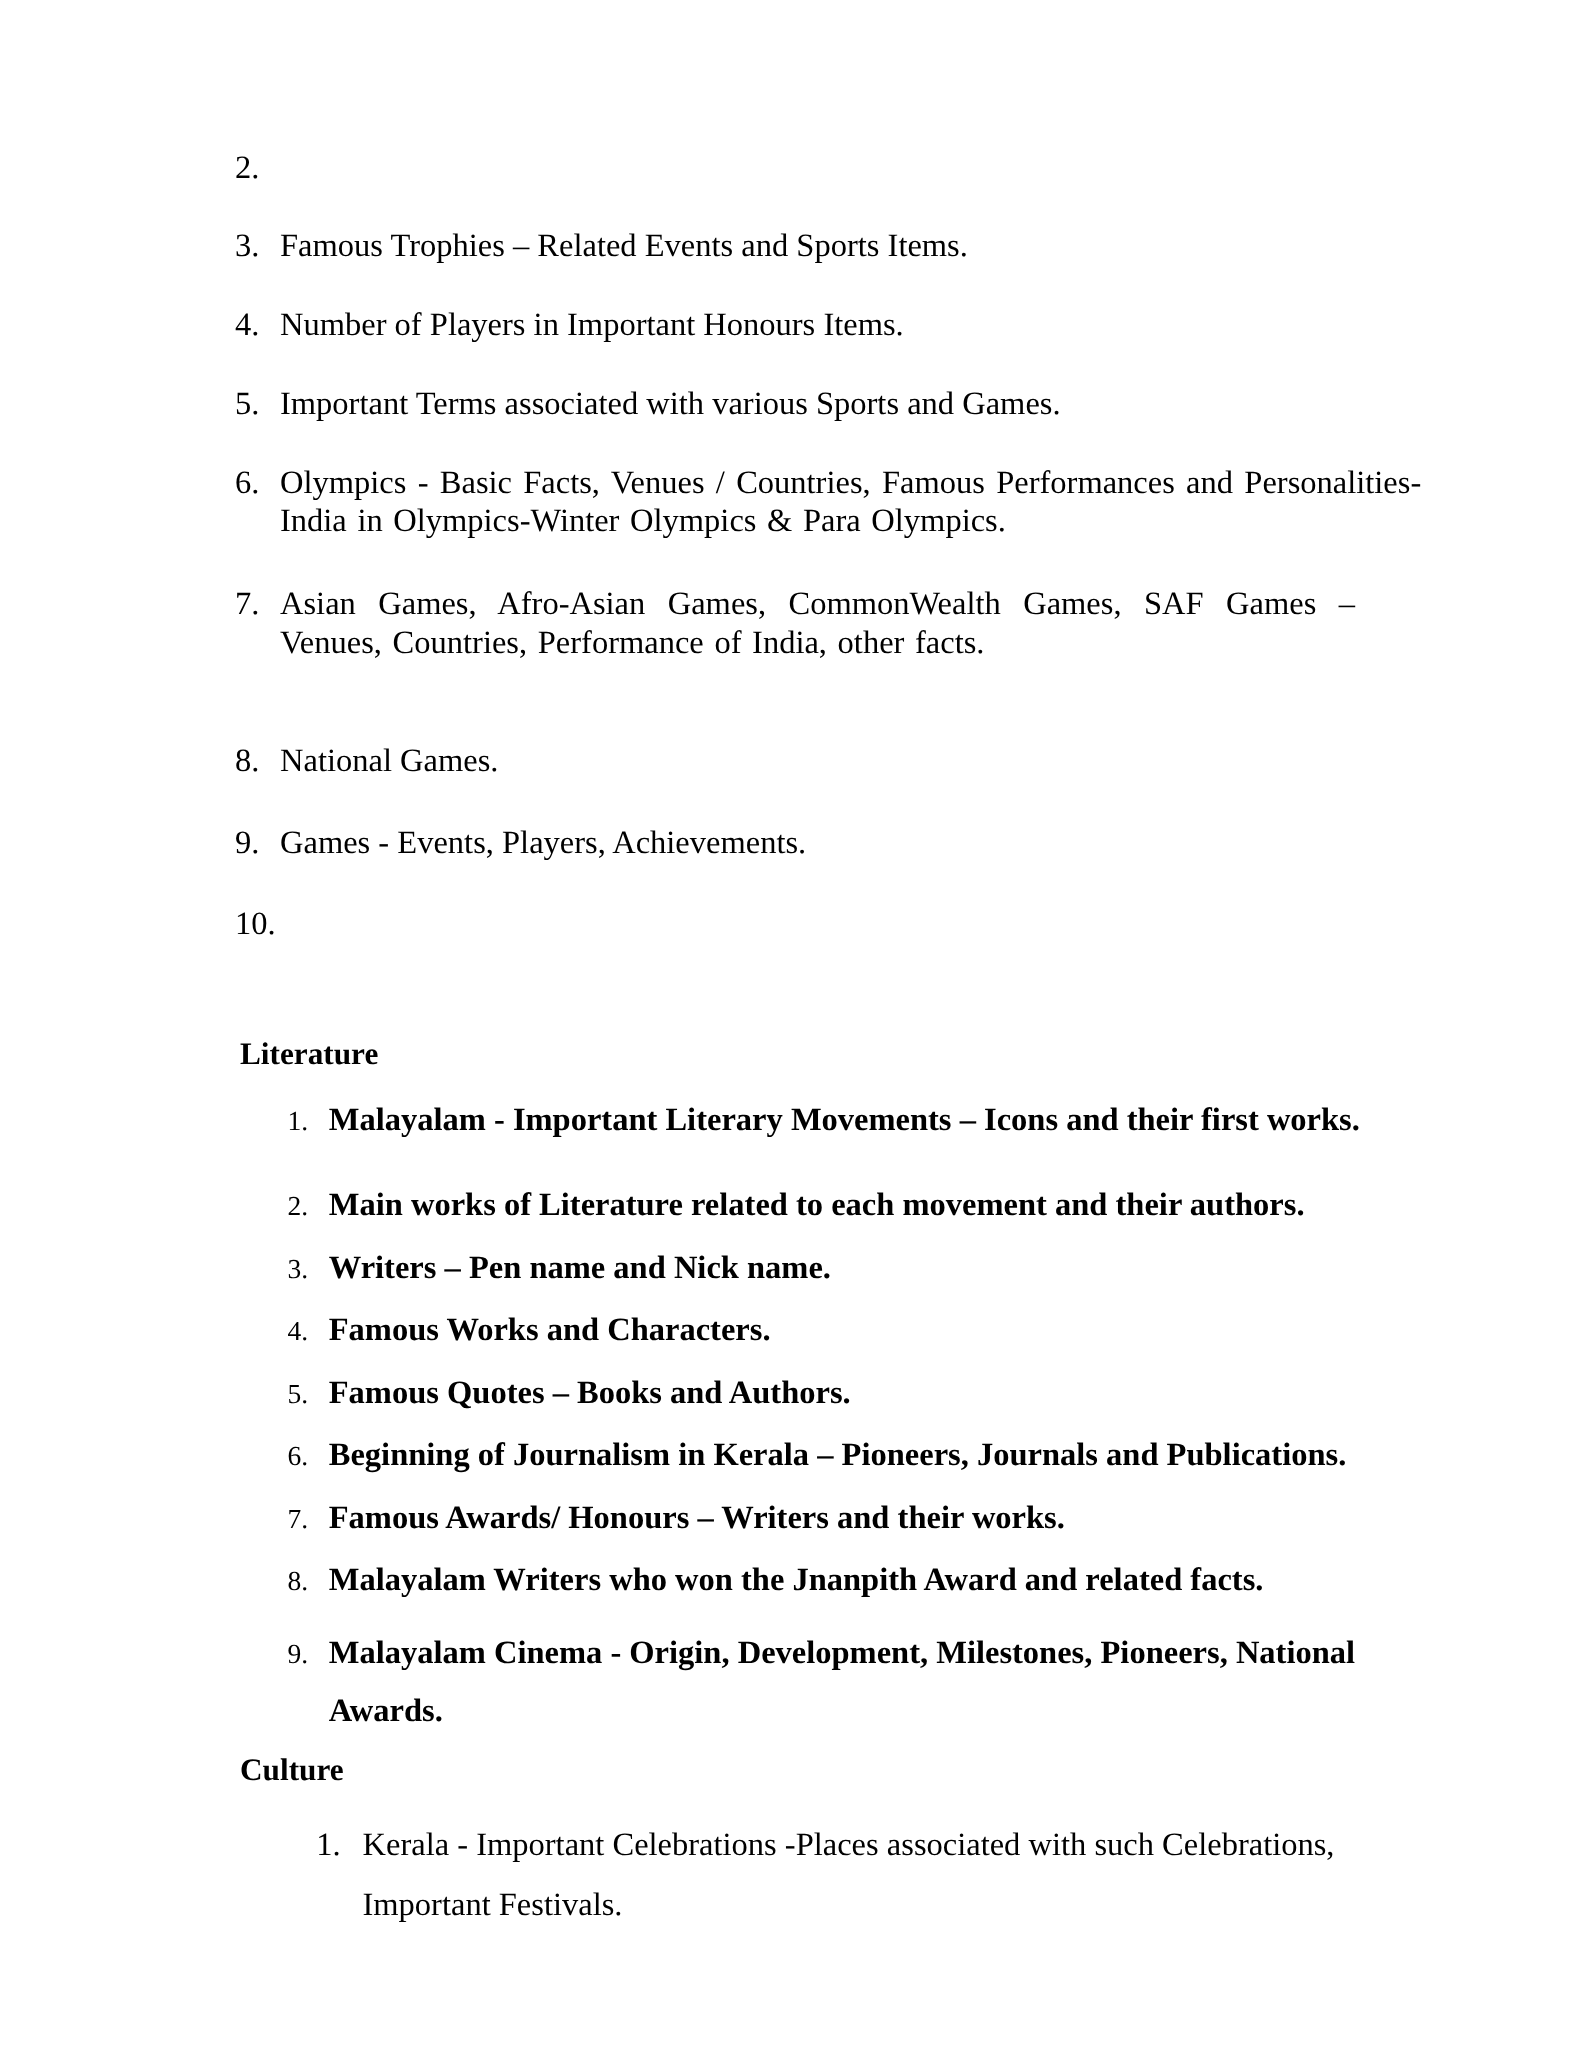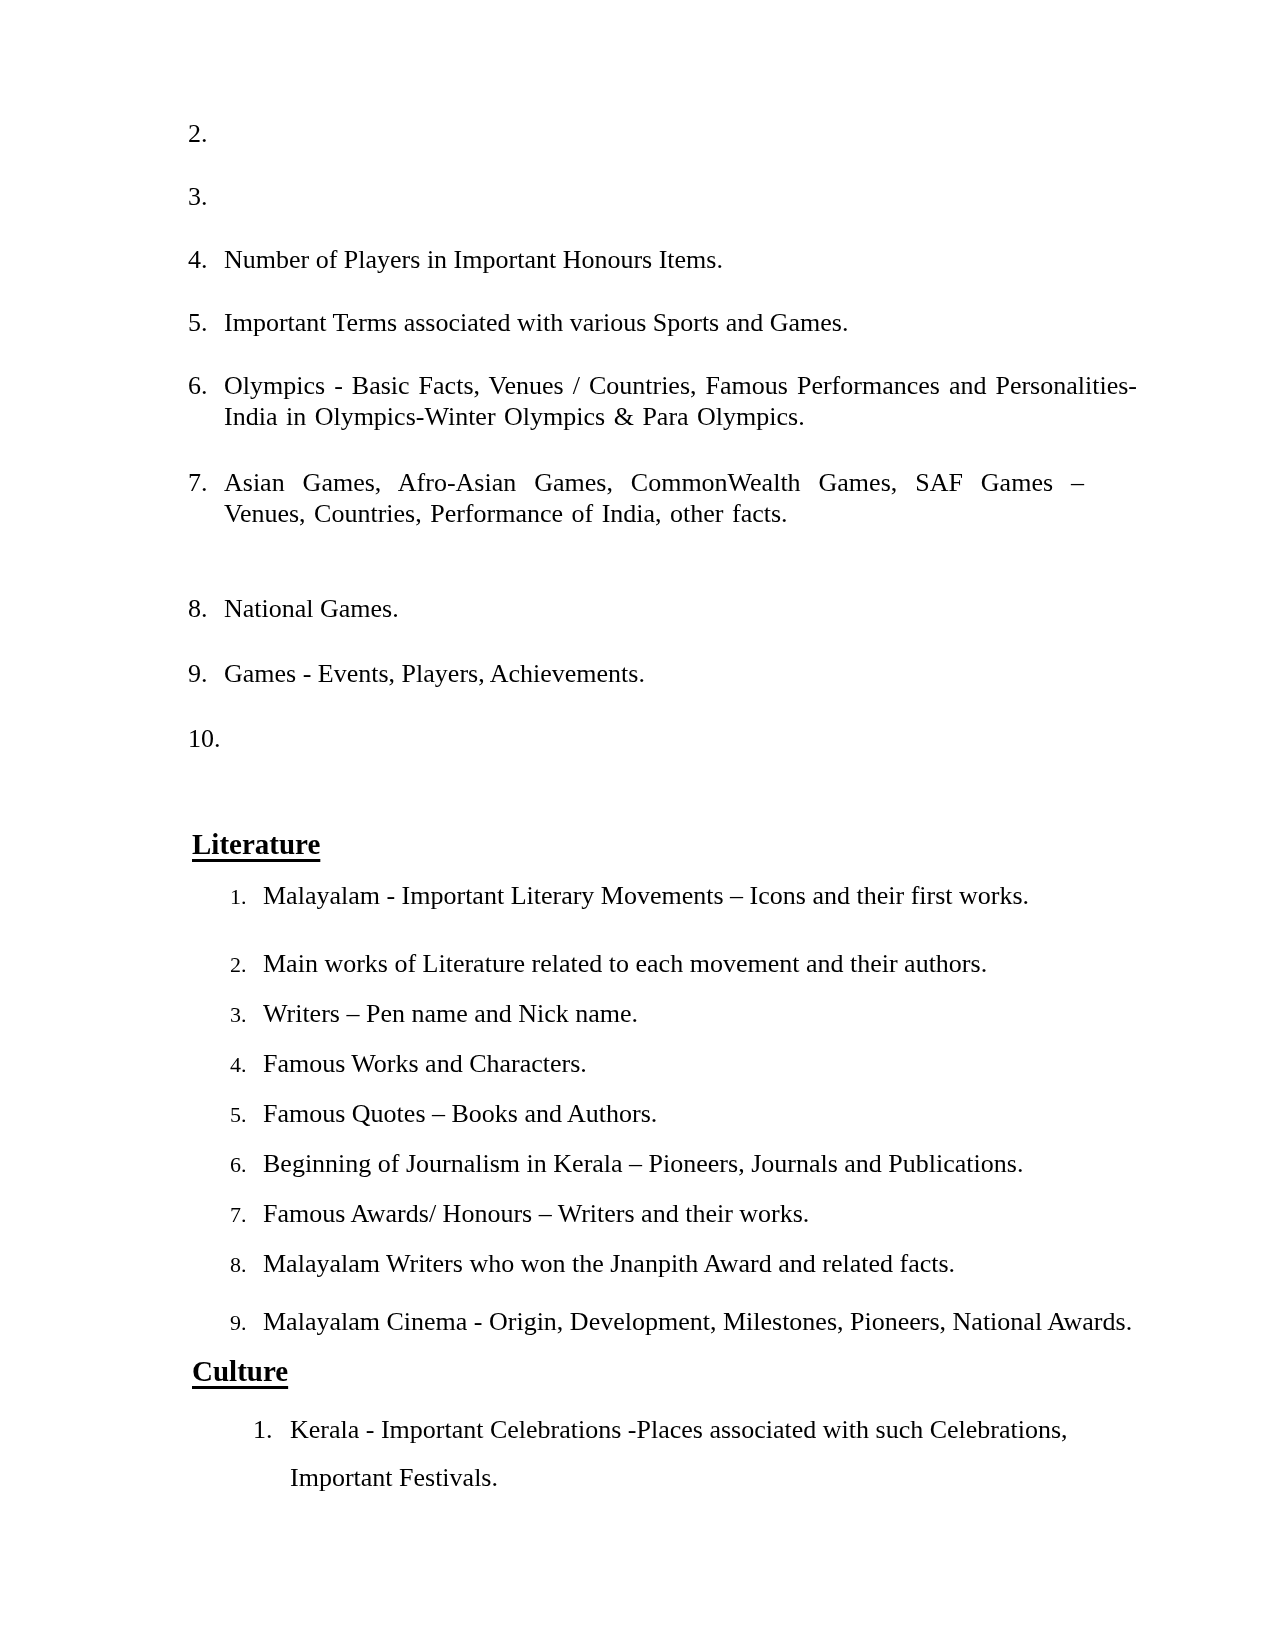--- a/index.html
+++ b/index.html
@@ -39,43 +39,42 @@
     word-spacing: 2px;
   }
   .s-item.w7 { padding-right: 191px; }
   .s-item.m35 { margin-bottom: 35px; }
   .s-item.m64 { margin-bottom: 64px; }
   .s-item.m34 { margin-bottom: 34px; }
   .s-item.m0  { margin-bottom: 0; }
   
   .heading {
     font-weight: bold;
-    font-size: 29px;
+    font-size: 25px;
     line-height: 34px;
-    text-decoration: underline;
     text-decoration-thickness: 2.5px;
     text-underline-offset: 5px;
   }
   .lit-heading { margin: 73px 0 19px 192px; }
   .cult-heading { margin: 8px 0 18px 192px; }
   
   .lit-item {
     display: flex;
     align-items: baseline;
     padding-left: 230px;
     padding-right: 129px;
     line-height: 31px;
     margin-bottom: 18px;
   }
   .lit-item .num {
     min-width: 33px;
     flex-shrink: 0;
     font-size: 22px;
   }
-  .lit-item .txt { flex: 1 1 auto; }
+  .lit-item .txt { flex: 1 1 auto; font-weight: bold; }
   .lit-item.m36 { margin-bottom: 36px; }
   .lit-item.tall { line-height: 47px; margin-bottom: 0; }
   
   .c-item {
     display: flex;
     align-items: baseline;
     padding-left: 253px;
     padding-right: 132px;
     line-height: 48px;
   }
@@ -89,20 +88,21 @@
 <body>
 
 <div class="page">
 
   <div>
     <div class="s-item nowrap">
       <span class="num">2.</span>
     </div>
     <div class="s-item nowrap">
       <span class="num">3.</span>
+      <span class="txt">Famous Trophies – Related Events and Sports Items.</span>
     </div>
     <div class="s-item nowrap">
       <span class="num">4.</span>
       <span class="txt">Number of Players in Important Honours Items.</span>
     </div>
     <div class="s-item nowrap">
       <span class="num">5.</span>
       <span class="txt">Important Terms associated with various Sports and Games.</span>
     </div>
     <div class="s-item justify m35">

